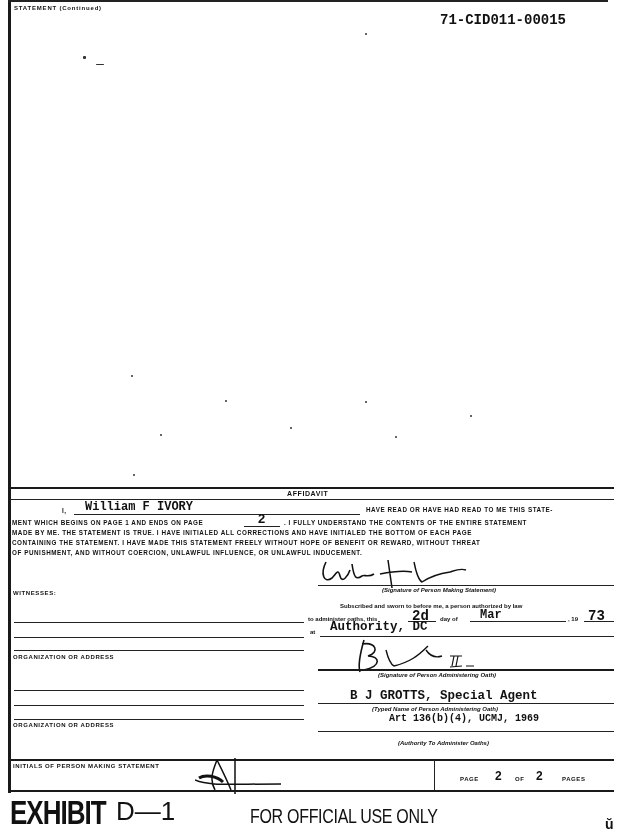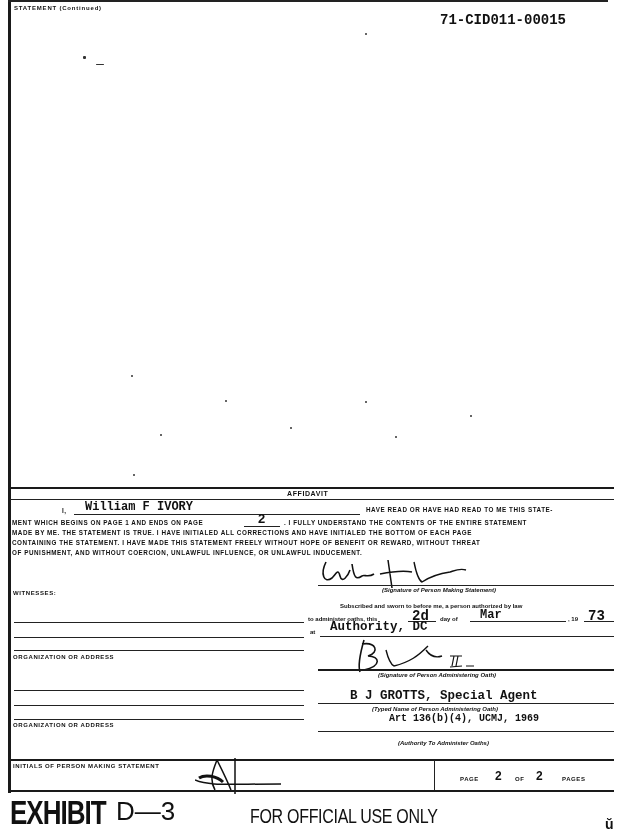--- a/index.html
+++ b/index.html
@@ -110,15 +110,15 @@
 </svg>
 <div class="abs" style="left:434px;top:760px;width:1px;height:30px;background:#222;"></div>
 <div class="abs tiny" style="left:460px;top:776px;">PAGE</div>
 <div class="abs" style="left:495px;top:769px;font-size:12px;font-weight:bold;">2</div>
 <div class="abs tiny" style="left:515px;top:776px;">OF</div>
 <div class="abs" style="left:536px;top:769px;font-size:12px;font-weight:bold;">2</div>
 <div class="abs tiny" style="left:562px;top:776px;">PAGES</div>
 <div class="abs rule2" style="left:8px;top:790px;width:606px;"></div>
 
 <div class="abs stamp" style="left:10px;top:794px;font-size:26px;letter-spacing:-1px;">EXHIBIT</div>
-<div class="abs" style="left:116px;top:796px;font-size:26px;font-weight:normal;">D—3</div>
+<div class="abs" style="left:116px;top:796px;font-size:26px;font-weight:normal;">D—1</div>
 <div class="abs stamp" style="left:250px;top:805px;font-size:16px;font-weight:normal;letter-spacing:-0.3px;">FOR OFFICIAL USE ONLY</div>
 <div class="abs" style="left:605px;top:816px;font-size:14px;font-weight:bold;">ŭ</div>
 
 </body></html>

